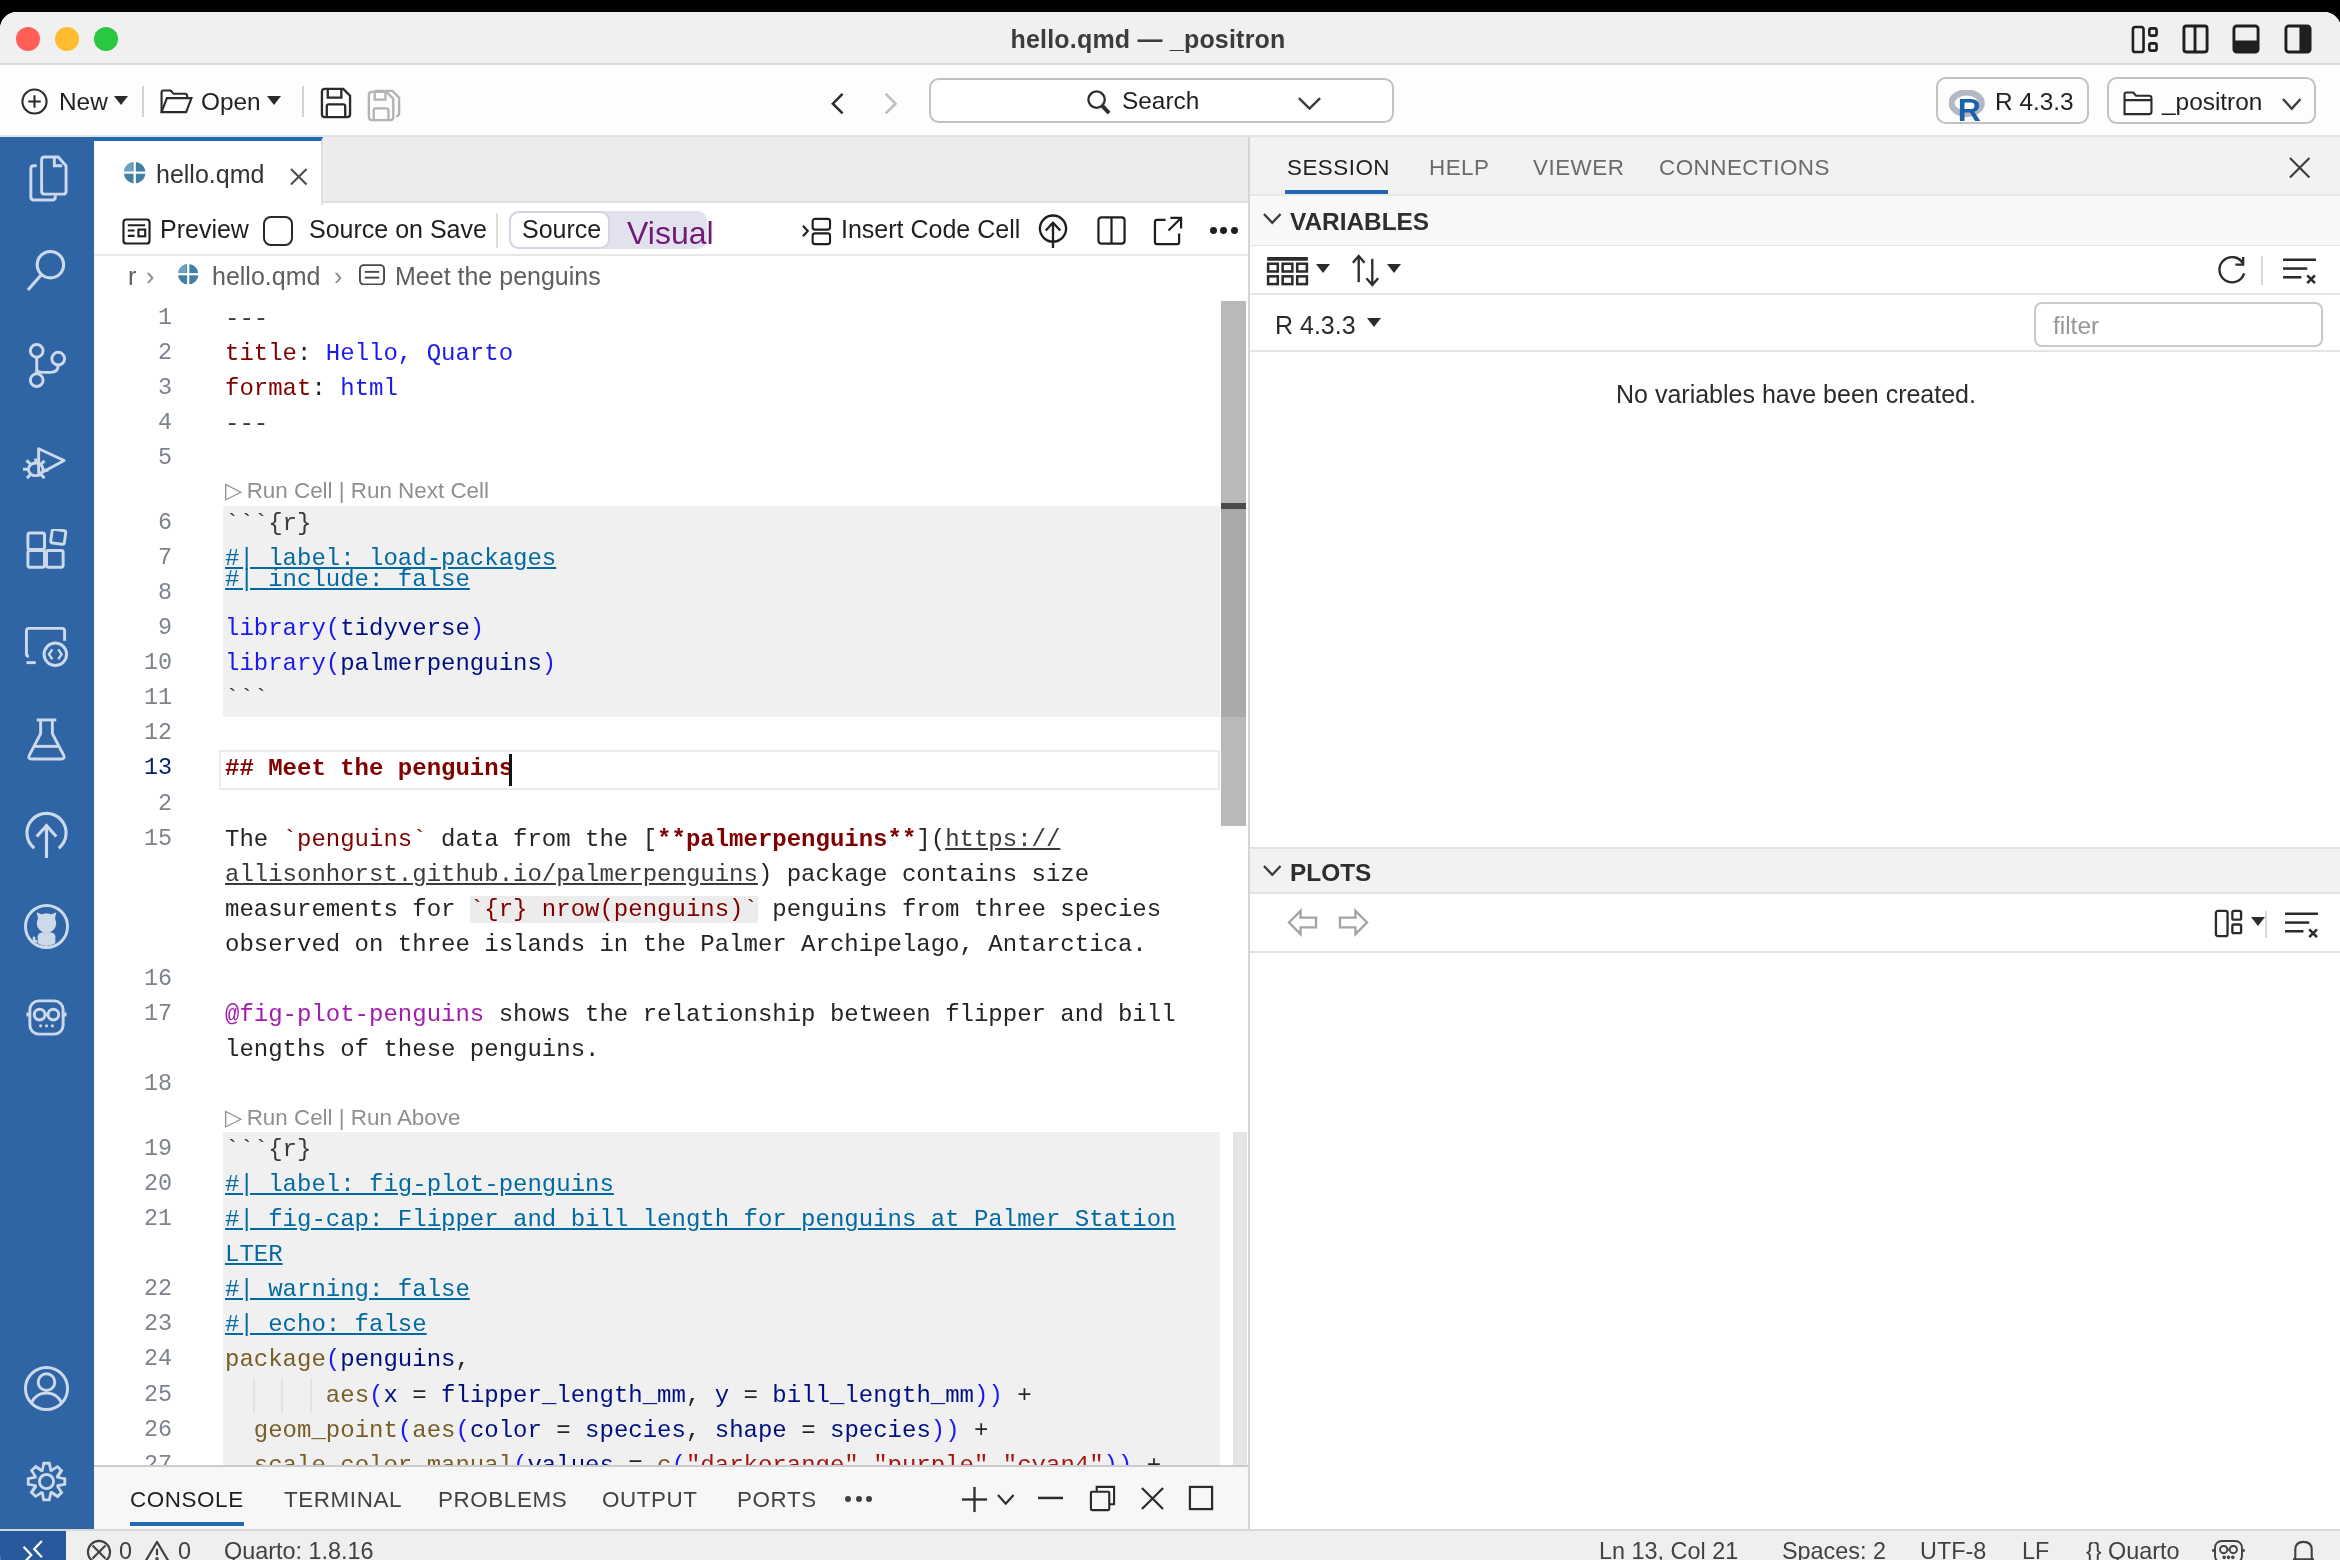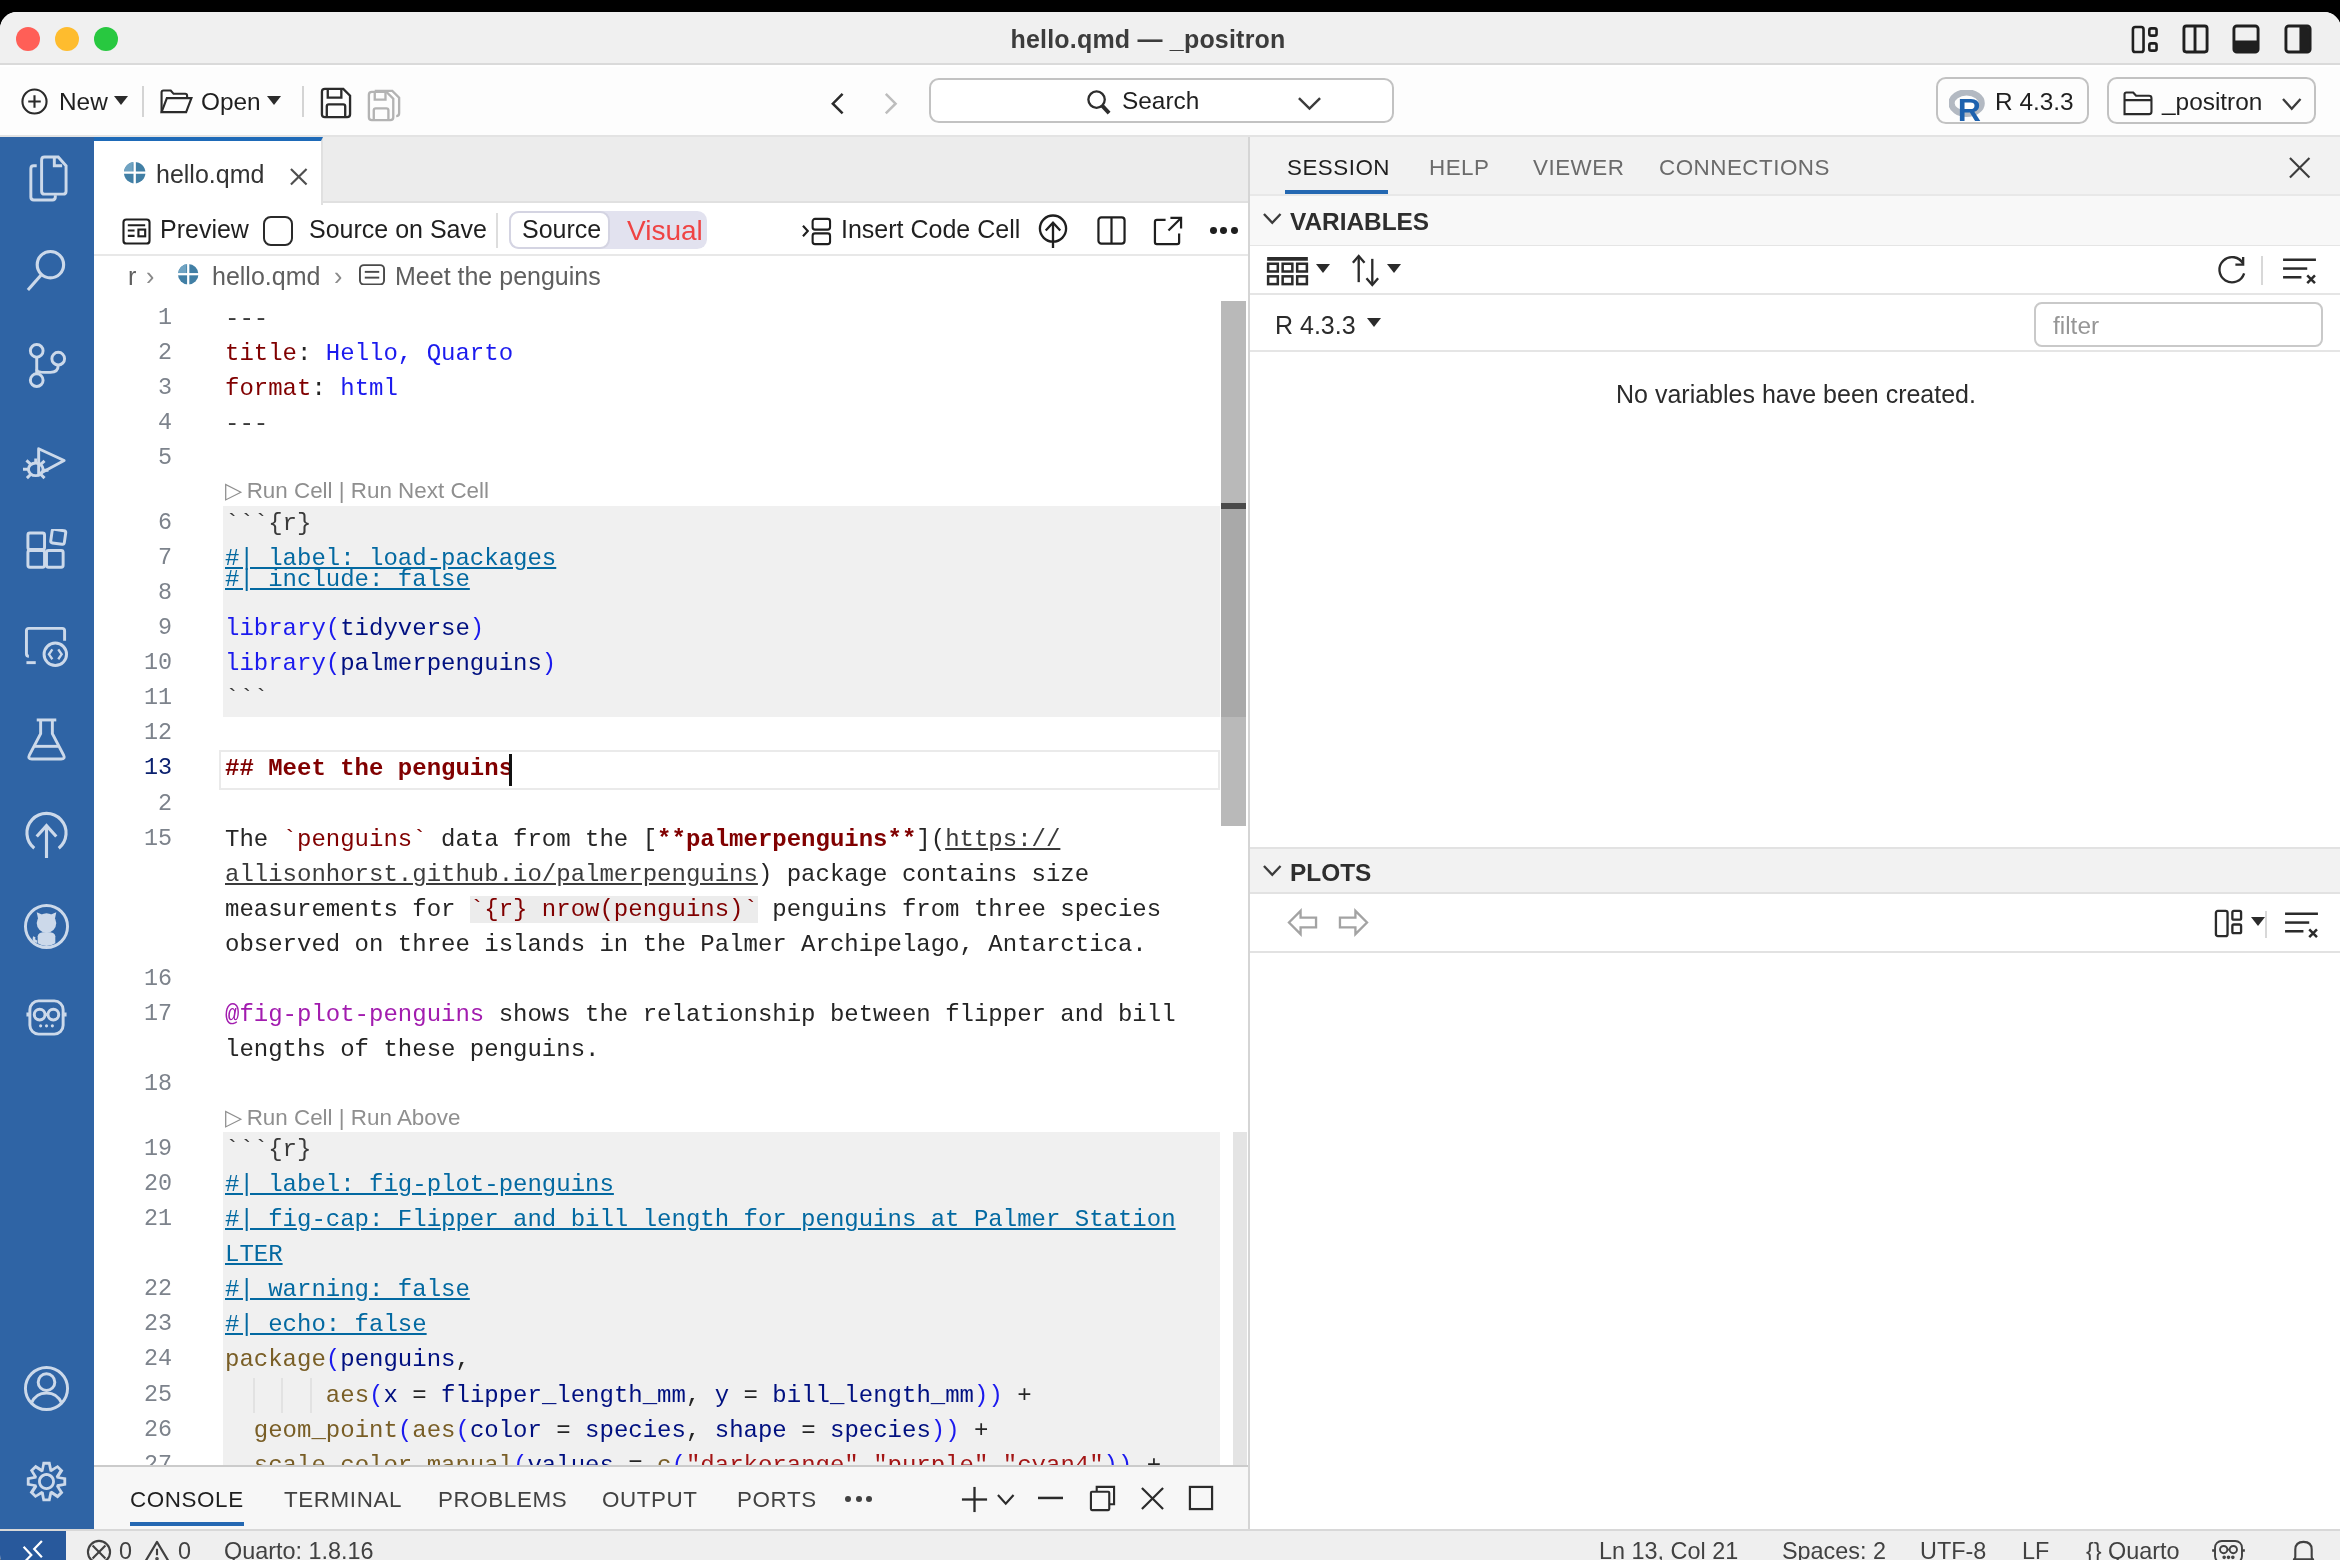--- a/index.html
+++ b/index.html
@@ -252,21 +252,21 @@
       <rect x="17" y="12" width="7" height="7"></rect>
     </svg>
     <div class="abs ettxt" style="left:66px;">Preview</div>
     <div class="abs" style="left:169px;top:10.7px;width:30px;height:30px;border:2.9px solid #2a2a2a;border-radius:7.8px;"></div>
     <div class="abs ettxt" style="left:215px;">Source on Save</div>
     <div class="abs vsep" style="left:402px;top:7.8px;height:35px;background:#dddddd;"></div>
 
     <div class="abs" style="left:415px;top:5.9px;width:198px;height:38px;background:#e2e2ef;border-radius:9.8px;"></div>
     <div class="abs" style="left:415px;top:5.9px;width:101px;height:38px;background:#fff;border:2px solid #d4d4e2;border-radius:9.8px;"></div>
     <div class="abs" style="left:428px;top:9.8px;font-size:25px;color:#1f1f1f;">Source</div>
-    <div class="abs" style="left:533px;top:9.8px;font-size:28px;color:#ef4444;">Visual</div>
+    <div class="abs" style="left:533px;top:9.8px;font-size:32px;color:#701a75;">Visual</div>
 
     <svg class="abs" style="left:707px;top:11.7px;" width="31" height="29" viewBox="0 0 32 30" fill="none" stroke="#1f1f1f" stroke-width="2.2">
       <polyline points="2,9 7,14.5 2,20"></polyline>
       <rect x="12" y="2" width="18" height="11" rx="2.5"></rect>
       <rect x="12" y="17" width="18" height="11" rx="2.5"></rect>
     </svg>
     <div class="abs ettxt" style="left:747px;">Insert Code Cell</div>
     <svg class="abs" style="left:943px;top:8.8px;" width="32" height="35" viewBox="0 0 33 36" fill="none" stroke="#1f1f1f" stroke-width="2.4">
       <circle cx="16.5" cy="15" r="13.5"></circle>
       <line x1="16.5" y1="35" x2="16.5" y2="10"></line>

